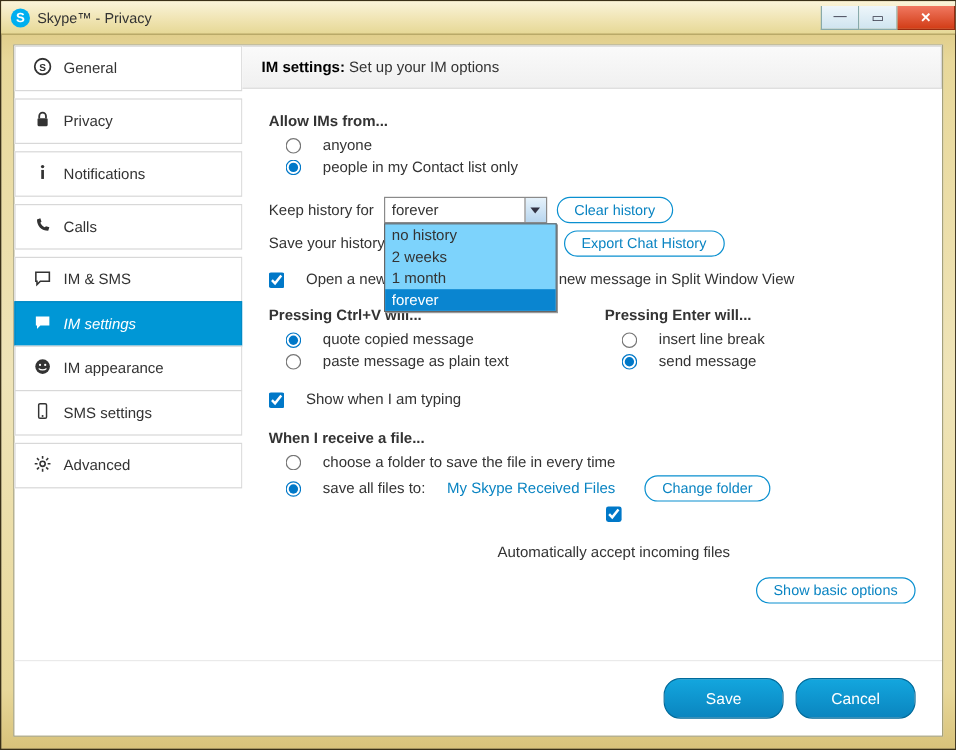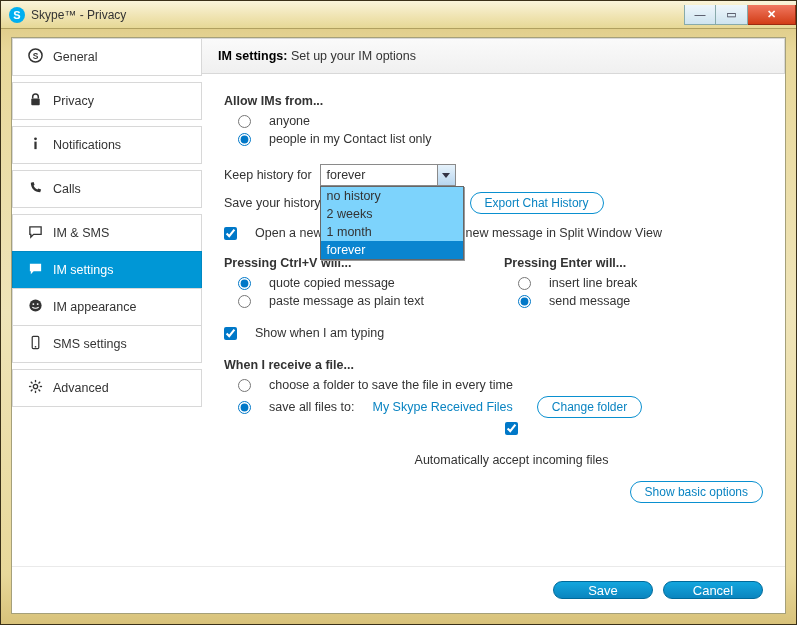--- a/index.html
+++ b/index.html
@@ -47,21 +47,21 @@
     width: 190px; padding-top:0;
   }
   .nav-item {
     height: 38px; display:flex; align-items:center; gap:10px;
     padding: 0 14px; font-size:12.5px; color:#333;
     border:1px solid #d8d8d8; margin-top:-1px; background:#fff;
     cursor:pointer;
   }
   .nav-item.group-top { border-top:1px solid #d8d8d8; margin-top:6px; }
   .nav-item.first { margin-top:0; }
-  .nav-item.selected { background:#0097d6; color:#fff; border-color:#0088c2; }
+  .nav-item.selected { background:#0097d6; color:#fff; border-color:#0088c2;font-style:italic; }
   .nav-item .nic { width:16px; text-align:center; color:#333; font-size:13px; }
   .nav-item.selected .nic { color:#fff; }
   .content { flex:1; background:#fff; padding:0; display:flex; flex-direction:column; position:relative; }
   .hdr {
     border:1px solid #d8d8d8; border-left:none;
     background: linear-gradient(180deg,#fafafa,#f0f0f0);
     padding:10px 16px; font-size:12.5px; color:#333;
   }
   .hdr b { color:#000; }
   .pane { flex:1; padding:16px 22px 0 22px; font-size:12.5px; color:#333; position:relative; }
@@ -69,21 +69,21 @@
   .radio-row, .chk-row { display:flex; align-items:center; gap:18px; margin:4px 0 4px 14px; }
   .radio-row input, .chk-row input { accent-color:#0078c8; margin:0; }
   .inline-row { display:flex; align-items:center; gap:8px; margin:10px 0 6px 0; flex-wrap:wrap;}
   .btn-pill {
     display:inline-flex; align-items:center; padding:2px 14px; height:22px;
     border:1px solid #0a90d0; border-radius:11px; color:#0a84c2; background:#fff;
     font-size:12px; cursor:pointer;
   }
   .btn-primary {
     display:inline-flex; align-items:center; justify-content:center;
-    width:100px; height:18px; border-radius:14px; border:1px solid #006a9a;
+    width:100px; height:34px; border-radius:14px; border:1px solid #006a9a;
     background: linear-gradient(180deg,#13a6de,#0a85bf);
     color:#fff; font-size:13px; cursor:pointer; font-weight:500;
   }
   .link { color:#0a84c2; cursor:pointer; }
   .sel-wrap {
     position:relative; display:inline-block; width:136px;
   }
   .sel-box {
     height:22px; border:1px solid #8a8a8a; display:flex; align-items:center;
     padding:0 0 0 6px; font-size:12.5px; background:#fff; cursor:pointer;
@@ -242,20 +242,21 @@
                 <span>forever</span>
                 <span class="sel-arrow"></span>
               </div>
               <div class="dropdown">
                 <div class="opt">no history</div>
                 <div class="opt">2 weeks</div>
                 <div class="opt">1 month</div>
                 <div class="opt sel">forever</div>
               </div>
             </div>
+            <span class="btn-pill">Clear history</span>
           </div>
           <div class="inline-row" style="margin-top:2px;">
             <span>Save your history</span>
             <span style="width:133px;"></span>
             <span class="btn-pill">Export Chat History</span>
           </div>
 
           <label class="chk-row" style="margin-left:0; margin-top:12px;">
             <input type="checkbox" checked="" style="">
             <span>Open a new window when I receive a new message in Split Window View</span>

